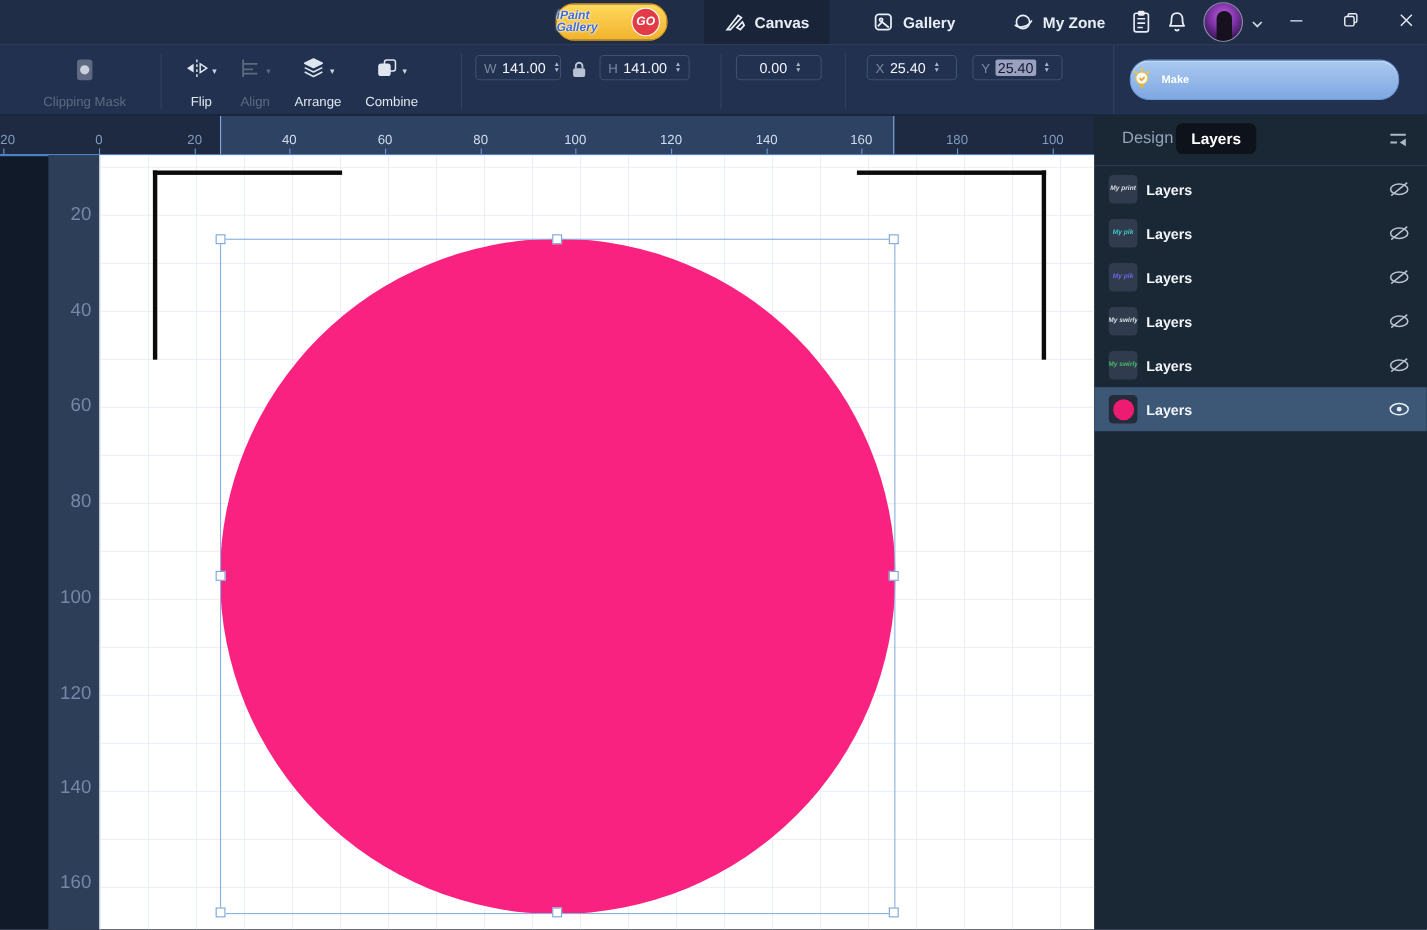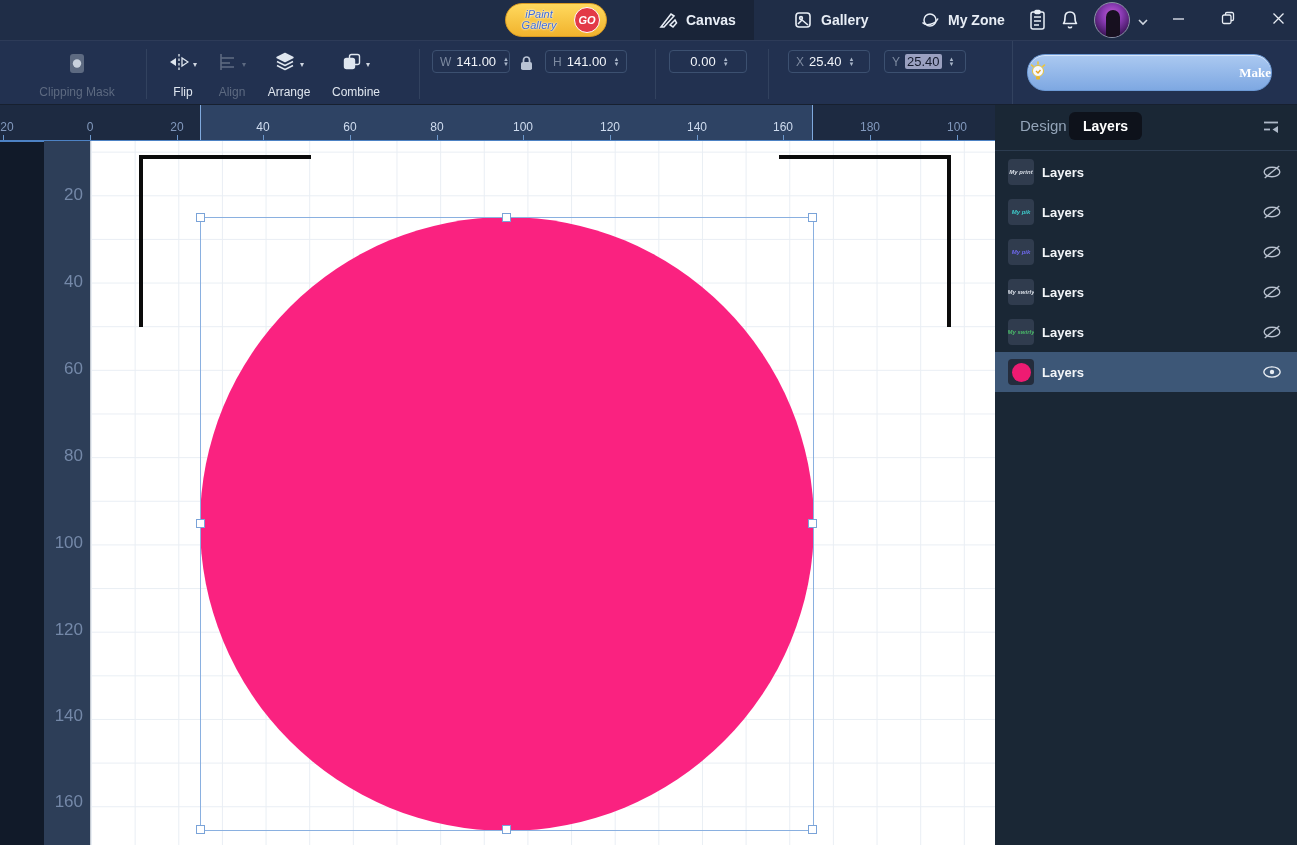--- a/index.html
+++ b/index.html
@@ -5,21 +5,21 @@
   * { margin:0; padding:0; box-sizing:border-box; }
   html,body { width:1297px; height:845px; overflow:hidden; background:#1f2d47;
               font-family:"Liberation Sans", sans-serif; }
   .abs { position:absolute; }
 
   
   #topbar { position:absolute; left:0; top:0; width:1297px; height:40px; background:#1f2d47; z-index:40; }
   #logo { position:absolute; left:505px; top:3px; width:102px; height:34px; border-radius:17px;
           background:linear-gradient(180deg,#ffd95e,#f1b32d); border:1.5px solid #d89a22;
           display:flex; align-items:center; }
-  .logo-text { width:66px; text-align:center; font-style:italic; font-weight:normal; font-size:11px;
+  .logo-text { width:66px; font-style:italic; font-weight:bold; font-size:11px;
                line-height:11px; color:#3f6cd8; text-shadow:0 0 2px #fff,0 0 2px #fff; }
   .logo-go { width:26px; height:26px; margin-left:2px; border-radius:50%; background:#e33a47;
              border:1.5px solid #fff; color:#fff; font-weight:bold; font-style:italic; font-size:11px;
              display:flex; align-items:center; justify-content:center; }
   .top-tab { position:absolute; top:0; height:40px; display:flex; align-items:center; gap:8px;
              color:#e8eef6; font-size:14px; font-weight:600; padding:0 18px; cursor:pointer;margin-left:12px; }
   .top-tab.active { background:#192438; }
   .top-tab svg { display:block; }
   .top-icon { position:absolute; top:8px; width:24px; height:24px; display:flex; align-items:center; justify-content:center; }
   #avatar { position:absolute; left:1094px; top:2px; width:36px; height:36px; border-radius:50%;
@@ -40,21 +40,21 @@
   .tb-item.disabled .caret { color:#5d6a81; }
   .tb-div { position:absolute; top:8px; width:1px; height:50px; background:#32425f; }
   .num-box { position:absolute; top:9px; height:23px; border:1px solid #3c5070; border-radius:4px;
              display:flex; align-items:center; padding:0 4px 0 7px; color:#f2f5fa; font-size:13px; gap:5px; }
   .num-box .pfx { color:#7d8aa0; font-size:12px; }
   .stepper { display:flex; flex-direction:column; line-height:5px; font-size:6px; color:#aab6c9; margin-left:2px; }
   .sel-val { background:#9aa0c0; color:#141a2c; border-radius:2px; padding:0 2px; }
   #make-btn { position:absolute; left:1027px; top:13px; width:245px; height:37px; border-radius:18px;
               background:linear-gradient(180deg,#abc9f1,#7ea8e2); border:1px solid #6d9ad6;
               box-shadow:inset 0 1px 0 rgba(255,255,255,.55); display:flex; align-items:center;
-              justify-content:space-between; gap:8px; color:#fff; font-size:13px; font-weight:600; cursor:pointer;font-family:Liberation Serif, serif; }
+              justify-content:flex-start; gap:8px; color:#fff; font-size:10px; font-weight:600; cursor:pointer; }
   
   #canvas-area { position:absolute; left:0; top:105px; width:995px; height:740px; background:#111a29; overflow:hidden; }
   #hruler { position:absolute; left:0; top:0; width:995px; height:36px; background:#1d2a41; }
   #hruler-hl { position:absolute; left:200px; top:0; width:613px; height:36px; background:#2e4364;
                border-left:1px solid #7fa9dd; border-right:1px solid #7fa9dd; }
   .hr-label { position:absolute; bottom:7px; transform:translateX(-50%); font-size:12px; color:#8299bd; }
   .hr-label.bright { color:#cfdcef; }
   .hr-tick { position:absolute; bottom:0; width:1px; height:6px; background:#6b97cc; }
   #hruler-line { position:absolute; left:0; top:35px; width:995px; height:1.5px; background:#4d82c4; }
   #vruler { position:absolute; left:44px; top:36px; width:46px; height:704px; background:#2d3e58; }

